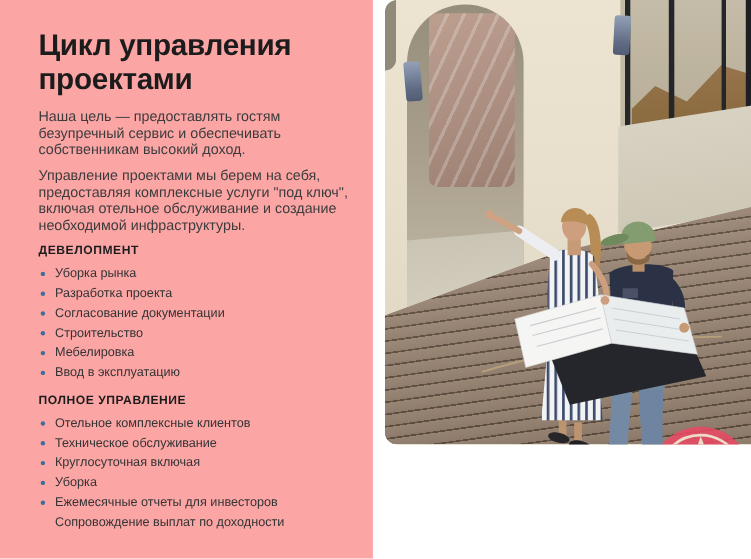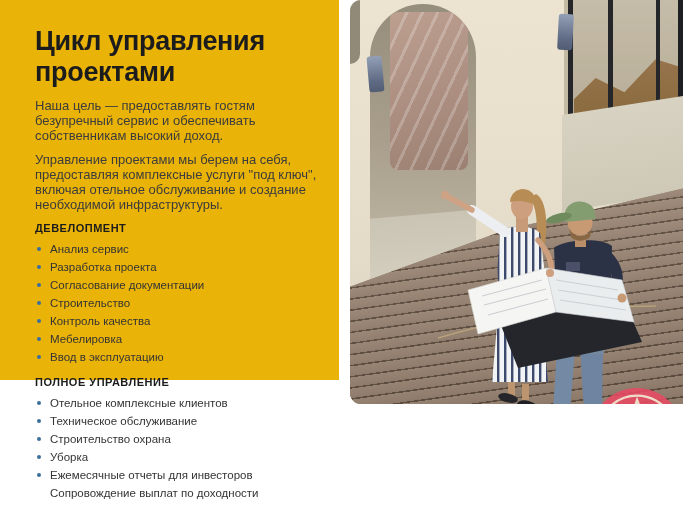--- a/index.html
+++ b/index.html
@@ -1,20 +1,20 @@
 <!DOCTYPE html>
 <html><head>
 <meta charset="utf-8">
 <style>
   html,body{margin:0;padding:0;background:#ffffff;}
   .slide{position:relative;width:683px;height:508px;background:#ffffff;overflow:hidden;
          font-family:"Liberation Sans", sans-serif;}
 
   
-  .text-panel{position:absolute;left:0;top:0;width:339px;height:380px;background:#eab308;
+  .text-panel{position:absolute;left:0;top:0;width:339px;height:508px;background:#fca5a5;
               padding:26px 22px 0 35px;box-sizing:border-box;}
   .title{font-size:27px;line-height:31px;font-weight:700;color:#1c1c1c;margin:0 0 10px;
          letter-spacing:-0.3px;max-width:290px;}
   .intro{font-size:13px;line-height:15px;color:#3c3c3c;margin:0 0 9px;max-width:302px;}
   .section-heading{font-size:11px;font-weight:700;letter-spacing:.5px;color:#1c1c1c;
                    margin:10px 0 6px;}
   ul.items{list-style:none;margin:0;padding:0;}
   ul.items li{position:relative;font-size:11.5px;line-height:18px;color:#343434;
               padding-left:15px;}
   .dot{position:absolute;left:2px;top:7px;width:4px;height:4px;border-radius:50%;
@@ -93,34 +93,33 @@
 <div class="slide">
 
   <div class="text-panel">
     <h1 class="title">Цикл управления проектами</h1>
 
     <p class="intro">Наша цель — предоставлять гостям безупречный сервис и обеспечивать собственникам высокий доход.</p>
     <p class="intro">Управление проектами мы берем на себя, предоставляя комплексные услуги "под ключ", включая отельное обслуживание и создание необходимой инфраструктуры.</p>
 
     <h2 class="section-heading">ДЕВЕЛОПМЕНТ</h2>
     <ul class="items">
-      <li><span class="dot"></span><span>Анализ сервис</span></li>
+      <li><span class="dot"></span><span>Уборка рынка</span></li>
       <li><span class="dot"></span><span>Разработка проекта</span></li>
       <li><span class="dot"></span><span>Согласование документации</span></li>
       <li><span class="dot"></span><span>Строительство</span></li>
-      <li><span class="dot"></span><span>Контроль качества</span></li>
       <li><span class="dot"></span><span>Мебелировка</span></li>
       <li><span class="dot"></span><span>Ввод в эксплуатацию</span></li>
     </ul>
 
     <h2 class="section-heading">ПОЛНОЕ УПРАВЛЕНИЕ</h2>
     <ul class="items">
       <li><span class="dot"></span><span>Отельное комплексные клиентов</span></li>
       <li><span class="dot"></span><span>Техническое обслуживание</span></li>
-      <li><span class="dot"></span><span>Строительство охрана</span></li>
+      <li><span class="dot"></span><span>Круглосуточная включая</span></li>
       <li><span class="dot"></span><span>Уборка</span></li>
       <li><span class="dot"></span><span>Ежемесячные отчеты для инвесторов</span></li>
       <li><span>Сопровождение выплат по доходности</span></li>
     </ul>
   </div>
 
   <div class="photo" title="Женщина в полосатом платье и мужчина в зелёной кепке с папкой документов осматривают строящуюся виллу с арками на деревянной террасе">
 
     <div class="corner-arch"></div>
 

